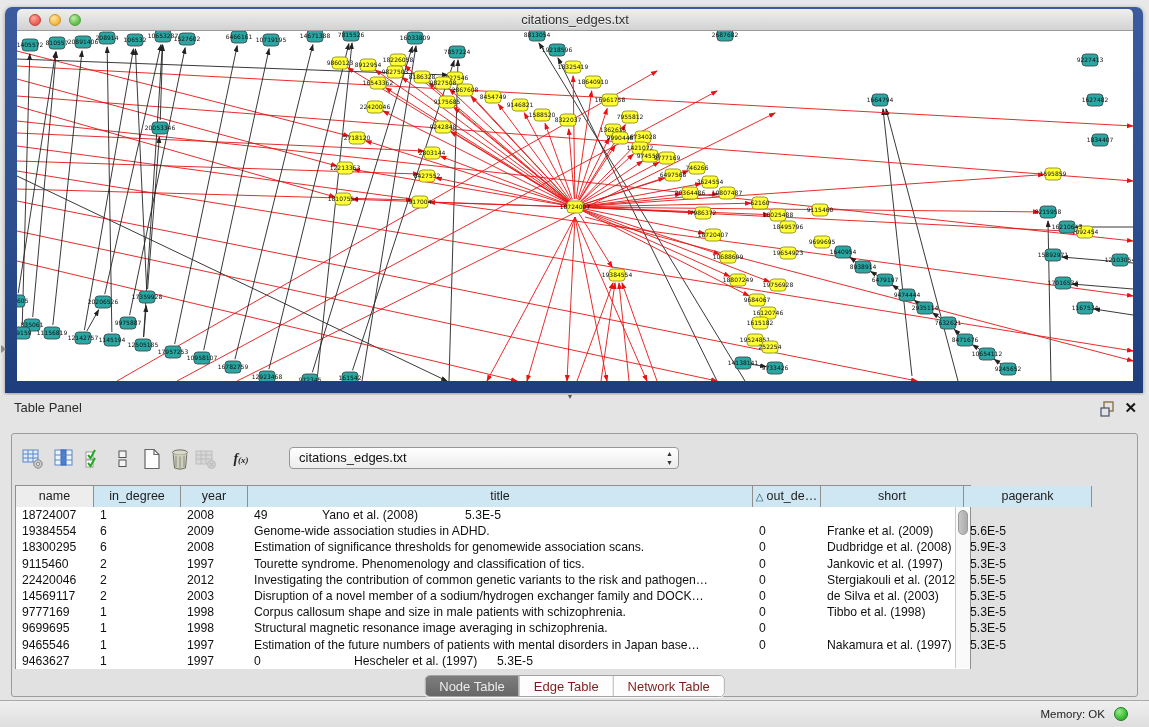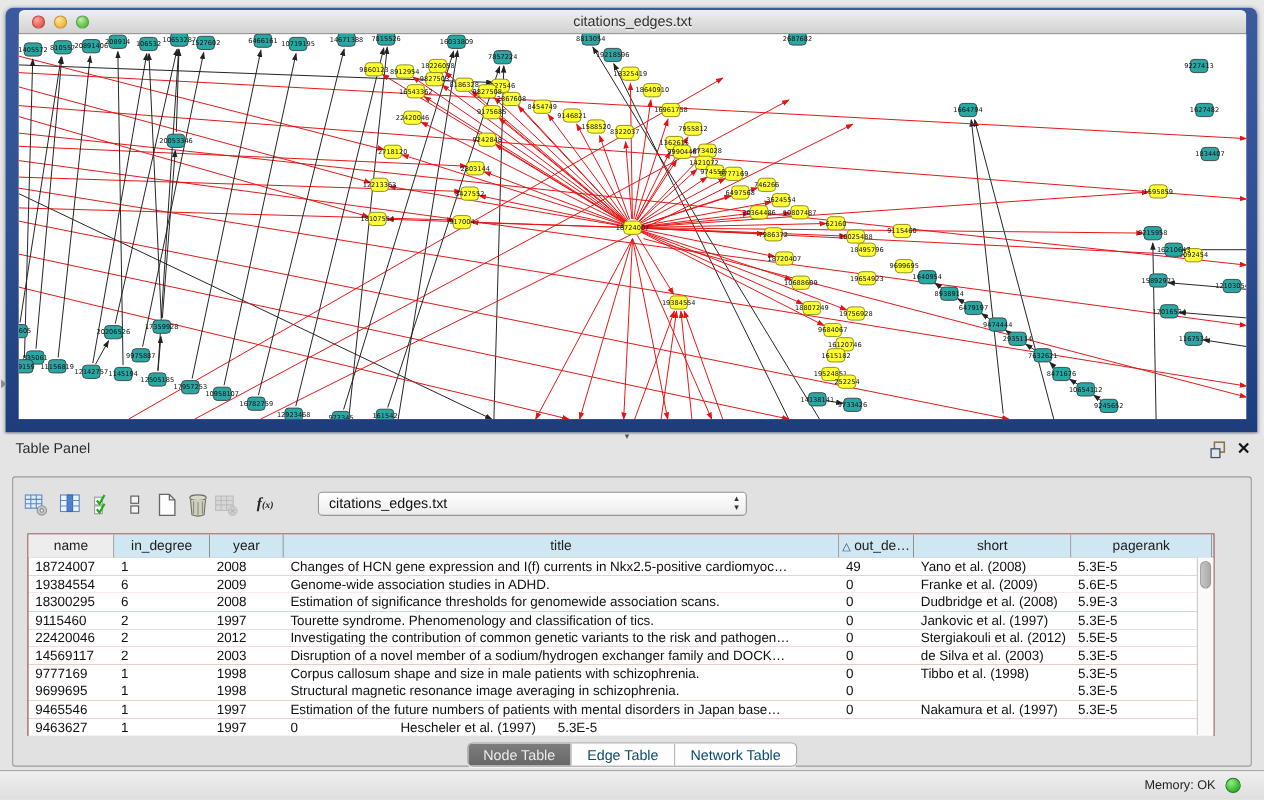--- a/index.html
+++ b/index.html
@@ -41,39 +41,39 @@
   .tbtn.disabled { opacity:.5; cursor:default; }
   #fx-btn { font-family:"Liberation Serif", serif; font-style:italic; font-weight:bold; font-size:14px; color:#222; }
   #fx-btn .sm { font-size:9px; }
   #combo { position:absolute; left:277px; top:5px; width:390px; height:22px;
     background:linear-gradient(180deg,#ffffff,#ececec); border:1px solid #979797; border-radius:4px;
     font-size:13px; color:#111; line-height:20px; padding-left:9px; cursor:pointer; }
   #combo .arrows { position:absolute; right:5px; top:1px; display:flex; flex-direction:column; line-height:9px;
     font-size:7px; color:#333; }
 
   
-  #tbl { position:absolute; left:13px; top:51px; width:1079px; height:184px; background:#b91c1c;
+  #tbl { position:absolute; left:3px; top:51px; width:956px; height:184px; background:#6d28d9;
     border:1px solid #8f8f8f; }
   #tbl-head { display:flex; height:21px; border-bottom:1px solid #8f8f8f; background:#fff; }
   .hcell { height:21px; line-height:20px; text-align:center; font-size:12.5px; color:#1c1c1c;
     background:#cfe7f3; border-right:1px solid #8f8f8f; overflow:hidden; white-space:nowrap; flex:0 0 auto; }
   .sort-tri { font-size:10px; color:#1d4f5e; margin-right:3px; }
   #tbl-body { position:relative; }
   .t-row { display:flex; height:16.2px; line-height:16.2px; background:#fff; }
   .t-cell { font-size:12.2px; color:#101010; padding-left:6px; overflow:hidden; white-space:nowrap; flex:0 0 auto; }
   #tbl-scroll { position:absolute; right:0; top:21px; bottom:0; width:15px; background:#fafafa;
     border-left:1px solid #c9c9c9; }
   #tbl-thumb { position:absolute; left:2px; top:3px; width:10px; height:25px; border-radius:6px;
     background:linear-gradient(90deg,#c6c6c6,#ababab); border:1px solid #9b9b9b; }
 
   
   #tabs { position:absolute; left:50%; transform:translateX(-50%); top:241px; height:22px; display:flex;
     border:1px solid #a3a3a3; border-radius:5px; overflow:hidden; background:#fdfdfd;
     box-shadow:0 1px 0 rgba(255,255,255,.8); }
-  .tab { height:100%; line-height:21px; font-size:13px; color:#0c4a6e; padding:0 14px; cursor:pointer;
+  .tab { height:100%; line-height:21px; font-size:13px; color:#7f1d1d; padding:0 14px; cursor:pointer;
     background:#fdfdfd; }
   .tab + .tab { border-left:1px solid #b5b5b5; }
   .tab.sel { background:linear-gradient(180deg,#7d7d7d,#676767); color:#ececec; border-left:none; }
 
   
   #statusbar { position:absolute; left:0; top:305px; width:100%; height:27px;
     background:linear-gradient(180deg,#efefef,#dedede); border-top:1px solid #a9a9a9; }
   #mem-label { position:absolute; right:44px; top:7px; font-size:11.5px; color:#222; }
   #mem-dot { position:absolute; right:21px; top:6px; width:14px; height:14px; border-radius:50%;
     background:radial-gradient(circle at 35% 30%, #96ec86, #3dbd37 60%, #2a9e2a); border:1px solid #1f7a1f; }
@@ -531,21 +531,20 @@
           <div class="hcell" style="width: 505px;"><span>title</span></div>
           <div class="hcell" style="width: 68px;"><span class="sort-tri">△</span><span>out_de…</span></div>
           <div class="hcell" style="width: 143px;"><span>short</span></div>
           <div class="hcell" style="width: 128px;"><span>pagerank</span></div>
         </div>
       <div id="tbl-body">
           <div class="t-row">
             <div class="t-cell" style="width: 78px;">18724007</div>
             <div class="t-cell" style="width: 87px;">1</div>
             <div class="t-cell" style="width: 67px;">2008</div>
-            <div class="t-cell" style="width: 505px;">Changes of HCN gene expression and I(f) currents in Nkx2.5-positive cardiomyoc…</div>
             <div class="t-cell" style="width: 68px;">49</div>
             <div class="t-cell" style="width: 143px;">Yano et al. (2008)</div>
             <div class="t-cell" style="width: 128px;">5.3E-5</div>
           </div>
           <div class="t-row">
             <div class="t-cell" style="width: 78px;">19384554</div>
             <div class="t-cell" style="width: 87px;">6</div>
             <div class="t-cell" style="width: 67px;">2009</div>
             <div class="t-cell" style="width: 505px;">Genome-wide association studies in ADHD.</div>
             <div class="t-cell" style="width: 68px;">0</div>

